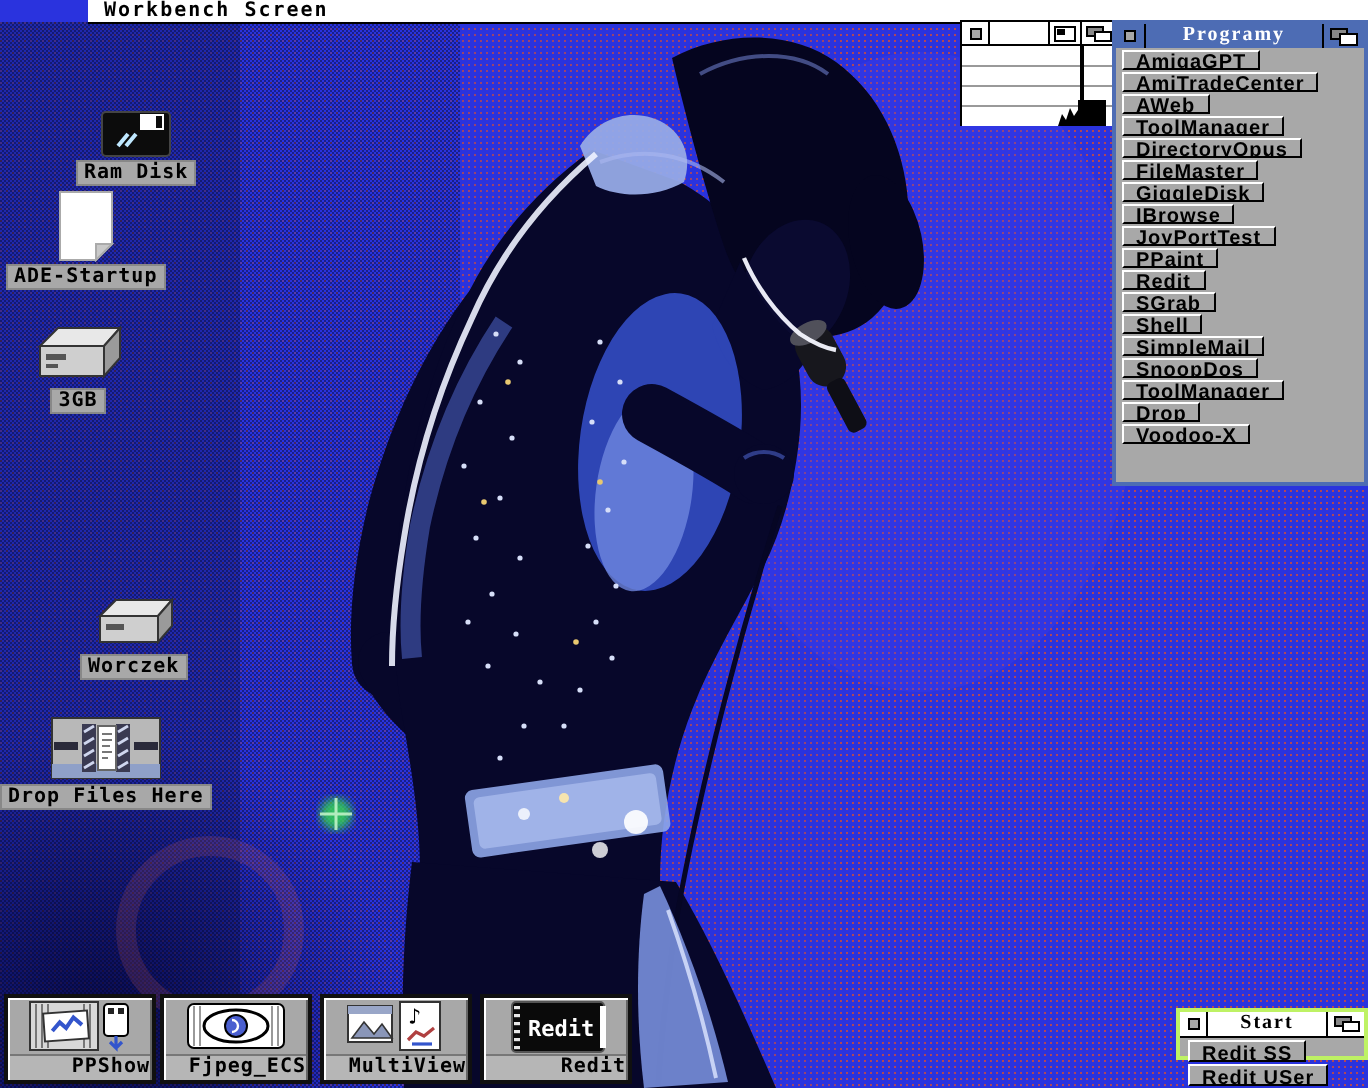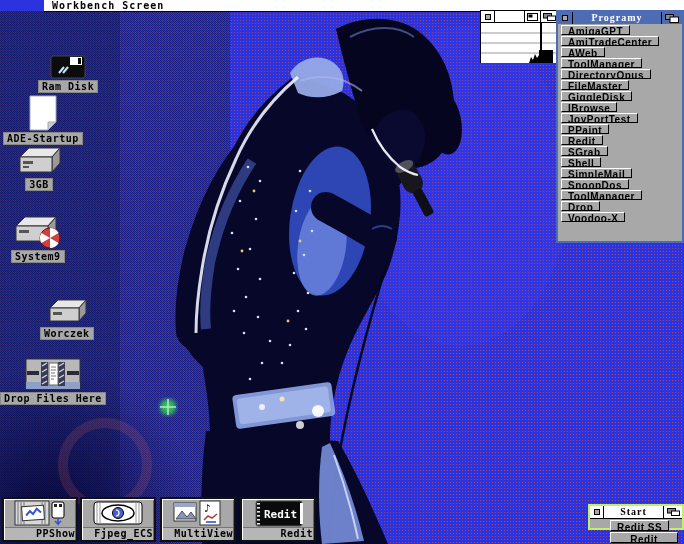--- a/index.html
+++ b/index.html
@@ -37,21 +37,21 @@
         font-size:10px;font-weight:bold;letter-spacing:0.5px;color:#000;background:#a8a8a8;
         border-top:1px solid #fff;border-left:1px solid #fff;
         border-right:1px solid #000;border-bottom:1px solid #000;cursor:pointer;white-space:nowrap;overflow:hidden;}
 
   
   .monwin{left:480px;top:10px;width:79px;height:53px;background:#fff;border:1px solid #000;box-sizing:border-box;}
   .monwin .tb{height:11px;}
 
   
   .startwin{left:588px;top:504px;width:96px;height:26px;border:2px solid #bef264;box-sizing:border-box;z-index:30;}
-  .sbtn{display:block;margin:1px 4px 0 20px;height:11px;line-height:11px;text-align:center;
+  .sbtn{display:block;margin:1px 4px 0 4px;height:11px;line-height:11px;text-align:center;
         font-size:10px;font-weight:bold;letter-spacing:0.5px;color:#000;background:#a8a8a8;
         border-top:1px solid #fff;border-left:1px solid #fff;
         border-right:1px solid #000;border-bottom:1px solid #000;cursor:pointer;}
 
   
   .dock-tile{position:absolute;top:497px;width:76px;height:45px;background:#a8a8a8;
              border:2px solid #101010;box-sizing:border-box;z-index:30;
              box-shadow:inset 1px 1px 0 #fff, inset -1px -1px 0 #666;
              display:flex;flex-direction:column;align-items:center;justify-content:flex-end;cursor:pointer;}
   .dock-ico{flex:1;display:flex;align-items:center;justify-content:center;width:100%;}
@@ -210,44 +210,31 @@
   <div class="dicon" style="left:38px;top:55px;">
     <svg width="38" height="24" viewBox="0 0 38 24">
       <rect x="2" y="1" width="34" height="22" rx="2" fill="#0c0c0c" stroke="#444"></rect>
       <rect x="21" y="2" width="12" height="8" fill="#fff"></rect>
       <rect x="29" y="3" width="3" height="6" fill="#0c0c0c"></rect>
       <path d="M10,18 l5,-6 M14,18 l5,-6" stroke="#bfe8ff" stroke-width="2"></path>
     </svg>
     <span class="lbl">Ram Disk</span>
   </div>
 
-  <div class="dicon" style="left:16px;top:144px;text-align:center;">
+  <div class="dicon" style="left:16px;top:160px;text-align:center;">
     <svg width="46" height="33" viewBox="0 0 46 33">
       <path d="M4,13 L13,4 L44,4 L36,13 Z" fill="#e8e8e8" stroke="#333"></path>
       <path d="M36,13 L44,4 L44,19 L36,28 Z" fill="#9a9a9a" stroke="#333"></path>
       <rect x="4" y="13" width="32" height="15" fill="#cfcfcf" stroke="#333"></rect>
       <rect x="7" y="17" width="10" height="3" fill="#555"></rect>
       <rect x="7" y="22" width="6" height="2" fill="#555"></rect>
     </svg>
     <span class="lbl">3GB</span>
   </div>
 
-  <div class="dicon" style="left:11px;top:213px;">
-    <svg width="52" height="36" viewBox="0 0 52 36">
-      <path d="M4,13 L13,4 L44,4 L36,13 Z" fill="#e8e8e8" stroke="#333"></path>
-      <path d="M36,13 L44,4 L44,19 L36,28 Z" fill="#9a9a9a" stroke="#333"></path>
-      <rect x="4" y="13" width="32" height="15" fill="#cfcfcf" stroke="#333"></rect>
-      <rect x="7" y="17" width="10" height="3" fill="#555"></rect>
-      <circle cx="38" cy="25" r="10" fill="#d04040" stroke="#7a1010"></circle>
-      <path d="M38,25 L38,15 A10,10 0 0,1 46.6,20 Z" fill="#fff"></path>
-      <path d="M38,25 L29.4,30 A10,10 0 0,1 29.4,20 Z" fill="#fff"></path>
-      <path d="M38,25 L46.6,30 A10,10 0 0,1 38,35 Z" fill="#fff"></path>
-    </svg>
-    <span class="lbl">System9</span>
-  </div>
 
   <div class="dicon" style="left:40px;top:296px;">
     <svg width="42" height="30" viewBox="0 0 42 30">
       <path d="M4,12 L12,4 L40,4 L33,12 Z" fill="#e8e8e8" stroke="#333"></path>
       <path d="M33,12 L40,4 L40,17 L33,25 Z" fill="#9a9a9a" stroke="#333"></path>
       <rect x="4" y="12" width="29" height="13" fill="#cfcfcf" stroke="#333"></rect>
       <rect x="7" y="16" width="9" height="3" fill="#555"></rect>
     </svg>
     <span class="lbl">Worczek</span>
   </div>

